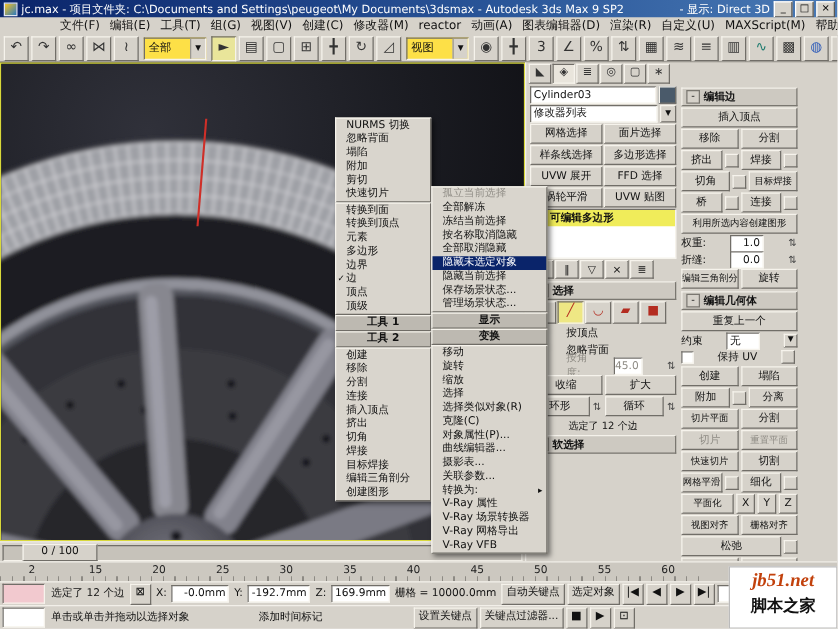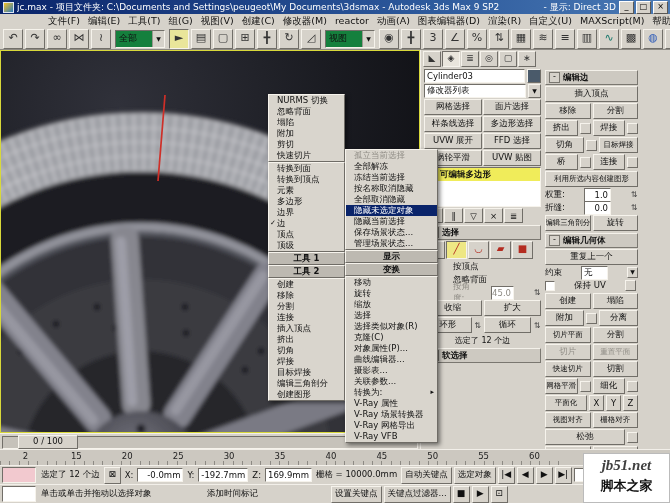--- a/index.html
+++ b/index.html
@@ -22,21 +22,21 @@
     border-bottom:1px solid #b5b1a9;display:flex;align-items:center;font-size:9.5px;padding-left:44px;}
   .menuitem{padding:0 4px;height:14px;line-height:14px;white-space:nowrap;}
   
   #toolbar{position:absolute;left:0;top:28px;width:670px;height:22px;background:#d6d2ca;
     border-bottom:1px solid #8d8a84;display:flex;align-items:center;padding-left:2px;box-sizing:border-box;}
   .tbi{width:18px;height:18px;margin:0 1px;background:#d6d2ca;border:1px solid;flex:none;
     border-color:#f6f3ec #716e68 #716e68 #f6f3ec;font-size:11px;line-height:16px;text-align:center;color:#333;
     overflow:hidden;}
   .tbi.active{background:#e9e59a;border-color:#716e68 #f6f3ec #f6f3ec #716e68;}
   .tbi.c-blue{color:#2857b8;} .tbi.c-teal{color:#1c7a6e;}
-  .tb-drop{height:16px;margin:0 3px;background:#15803d;border:1px solid;flex:none;
+  .tb-drop{height:16px;margin:0 3px;background:#fde047;border:1px solid;flex:none;
     border-color:#716e68 #f6f3ec #f6f3ec #716e68;display:flex;align-items:center;font-size:9px;}
   .tb-drop .lbl{padding:0 3px;min-width:30px;}
   .tb-drop .arr{width:11px;height:100%;background:#d6d2ca;border-left:1px solid #9a978f;
     font-size:6px;line-height:15px;text-align:center;}
   
   #viewport{position:absolute;left:0;top:50px;width:420px;height:383px;background:#17181c;
     border:1px solid #d8d83a;box-sizing:border-box;}
   #viewport svg{display:block;}
   
   #timeslider{position:absolute;left:0;top:433px;width:420px;height:16px;background:#d6d2ca;
@@ -111,21 +111,21 @@
   .qitem .qpre{width:7px;font-size:7px;flex:none;}
   .qitem .qarrow{margin-left:auto;font-size:7px;}
   .qitem.selected{background:#0a246a;color:#fff;}
   .qitem.disabled{color:#918e87;}
   .qhdr{height:11px;line-height:11px;background:#bdb9b1;border:1px solid;
     border-color:#f6f3ec #6f6c66 #6f6c66 #f6f3ec;font-weight:bold;font-size:8.5px;text-align:center;}
   
   #watermark{position:absolute;left:583px;top:453px;width:87px;height:50px;background:#fff;
     border:1px solid #bbb;box-sizing:border-box;z-index:30;text-align:center;}
   #watermark .site{font-family:"Liberation Serif","DejaVu Serif",serif;font-style:italic;font-weight:bold;
-    color:#404040;font-size:15px;line-height:22px;}
+    color:#c2410c;font-size:15px;line-height:22px;}
   #watermark .name{color:#111;font-weight:bold;font-size:13px;line-height:20px;}
 </style>
 </head>
 <body>
 
 <div id="app">
 
   <div id="titlebar">
     <span class="appicon"></span>
     <span class="t-left">jc.max - 项目文件夹: C:\Documents and Settings\peugeot\My Documents\3dsmax - Autodesk 3ds Max 9 SP2</span>

